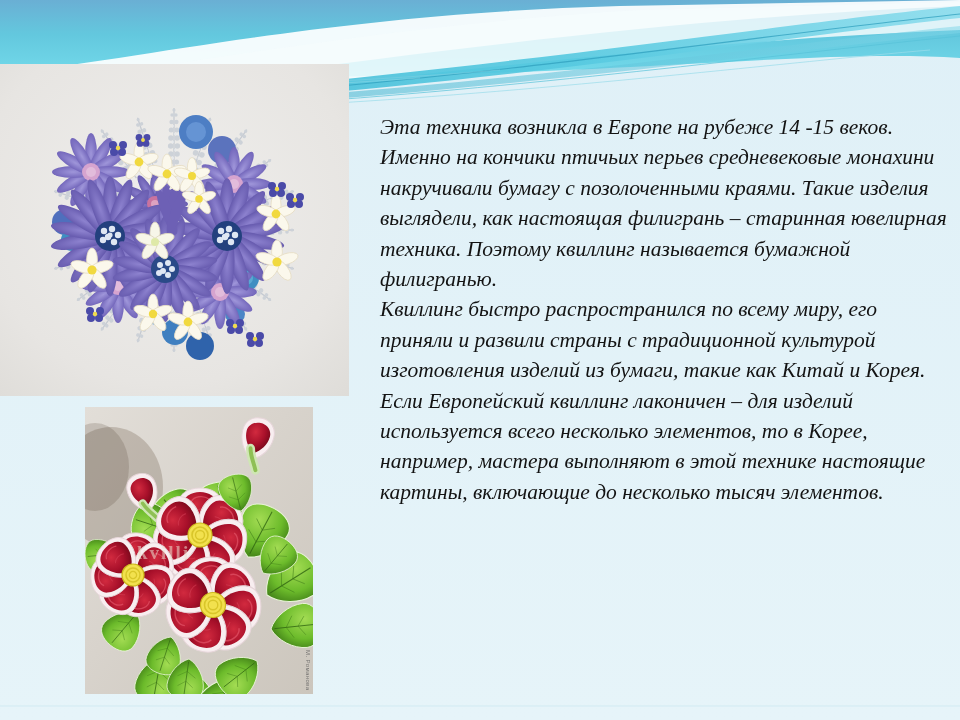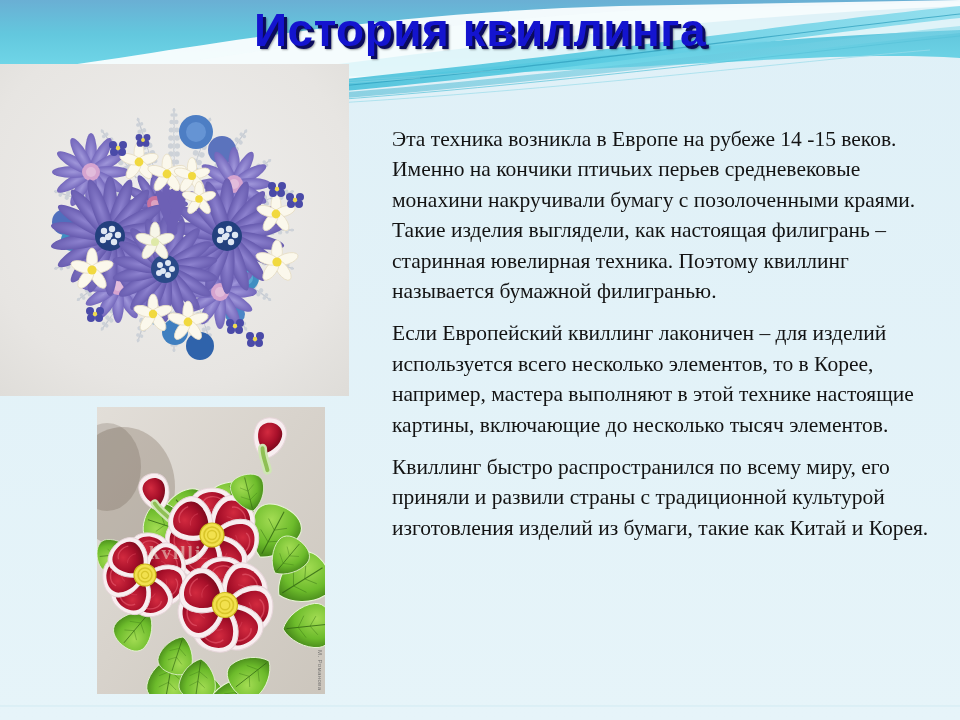--- a/index.html
+++ b/index.html
@@ -46,36 +46,36 @@
   #body-text {
     position: absolute;
     left: 380px;
     top: 112px;
     width: 570px;
     font-size: 21.5px;
     line-height: 30.4px;
     color: #131313;
     text-align: left;
   }
-  #body-text p { margin: 12px; }
+  #body-text p { margin: 0; font-style: italic; }
 
   
   .photo {
     position: absolute;
     overflow: hidden;
     background: #e9e7e4;
   }
   #photo-1 {
     left: 0px;
     top: 64px;
     width: 349px;
     height: 332px;
   }
   #photo-2 {
-    left: 97px;
+    left: 85px;
     top: 407px;
     width: 228px;
     height: 287px;
   }
   .photo svg { display: block; width: 100%; height: 100%; }
   .wm {
     position: absolute;
     font-family: "Liberation Serif", serif;
     color: rgba(255,255,255,0.45);
     pointer-events: none;
@@ -140,21 +140,20 @@
       <path d="M960,14 C790,32 520,72 250,94 C160,101 70,100 0,95" fill="none" stroke="#2f9fbd" stroke-width="1.1" opacity="0.75"></path>
       <path d="M960,36 C800,52 540,86 290,103 C180,110 85,110 0,105" fill="none" stroke="#57c2d9" stroke-width="1" opacity="0.7"></path>
       <path d="M930,50 C790,62 560,90 320,104 C205,111 100,112 10,108" fill="none" stroke="#9bdcea" stroke-width="0.9" opacity="0.8"></path>
       <path d="M500,70 C380,80 230,88 120,88 C70,88 30,86 0,84" fill="none" stroke="#7ecfe1" stroke-width="0.8" opacity="0.7"></path>
       <path d="M420,78 C320,85 190,92 95,92 C55,92 25,91 0,90" fill="none" stroke="#9adaea" stroke-width="0.7" opacity="0.6"></path>
 
       <path d="M0,706 H960" stroke="#cfe8f1" stroke-width="1" opacity="0.9"></path>
     </svg>
   </div>
 
-  <div id="title">История квиллинга</div>
 
   <div class="photo" id="photo-1">
     <svg viewBox="0 0 349 332" preserveAspectRatio="none">
       <defs>
         <radialGradient id="p1bg" cx="48%" cy="42%" r="78%">
           <stop offset="0%" stop-color="#efeeec"></stop>
           <stop offset="70%" stop-color="#e7e5e2"></stop>
           <stop offset="100%" stop-color="#dedcd8"></stop>
         </radialGradient>
         <radialGradient id="vio1" cx="50%" cy="50%" r="55%">
@@ -710,17 +709,17 @@
         <use href="#leaf2" transform="translate(156,104) rotate(-14) scale(0.64)"></use>
       </g>
     </svg>
 
     <div class="wm" id="wm-2">kvilli</div>
     <div id="credit-2">М. Романова</div>
   </div>
 
   <div id="body-text">
     <p>Эта техника возникла в Европе на рубеже 14 -15 веков. Именно на кончики птичьих перьев средневековые монахини накручивали бумагу с позолоченными краями. Такие изделия выглядели, как настоящая филигрань – старинная ювелирная техника. Поэтому квиллинг называется бумажной филигранью.</p>
+    <p>Квиллинг быстро распространился по всему миру, его приняли и развили страны с традиционной культурой изготовления изделий из бумаги, такие как Китай и Корея.</p>
     <p>Если Европейский квиллинг лаконичен – для изделий используется всего несколько элементов, то в Корее, например, мастера выполняют в этой технике настоящие картины, включающие до несколько тысяч элементов.</p>
-    <p>Квиллинг быстро распространился по всему миру, его приняли и развили страны с традиционной культурой изготовления изделий из бумаги, такие как Китай и Корея.</p>
   </div>
 
 </div>
 
 </body></html>

